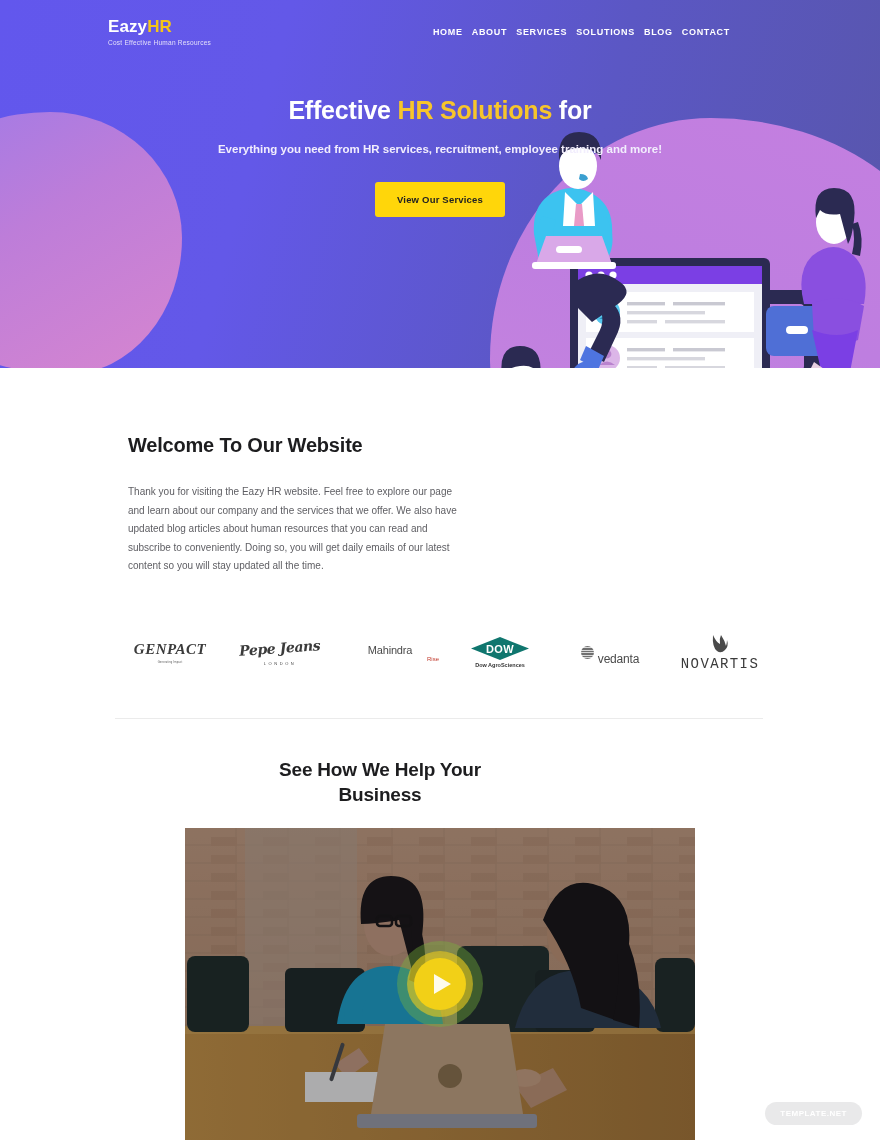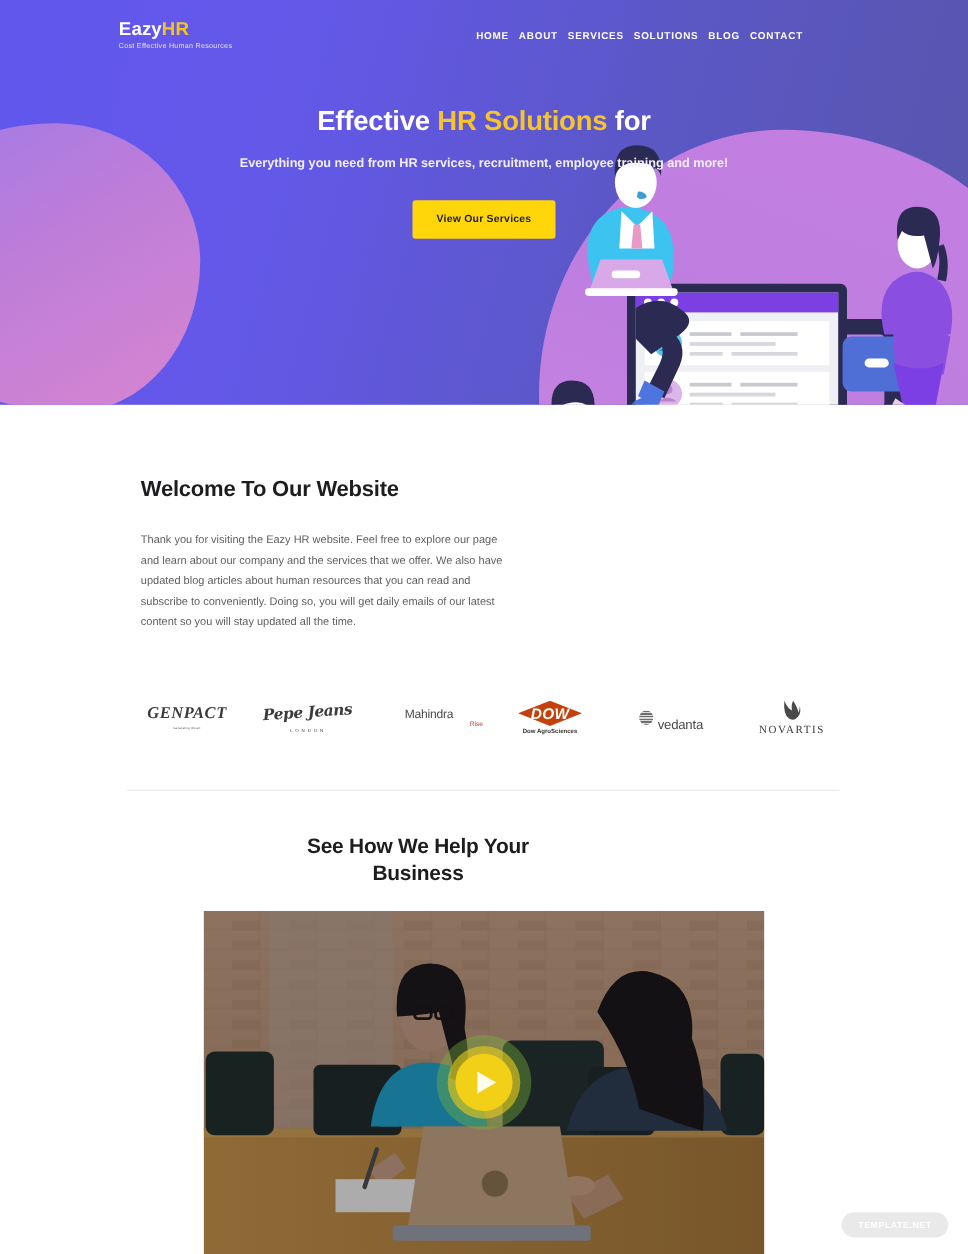--- a/index.html
+++ b/index.html
@@ -101,31 +101,31 @@
     align-items:center; justify-content:center;
     color:#3b3b3b;
   }
   .lg-genpact { font-family:"Liberation Serif", serif; font-style:italic; font-weight:bold; font-size:15px; letter-spacing:.5px; }
   .lg-genpact-sub { font-size:2.6px; letter-spacing:.2px; color:#555; margin-top:3px; }
   .lg-pepe { font-family:"DejaVu Serif", serif; font-style:italic; font-weight:bold; font-size:14px; transform:rotate(-4deg); letter-spacing:-.4px; }
   .lg-pepe-sub { font-size:4px; letter-spacing:2.6px; color:#444; margin-top:5px; }
   .lg-mah { font-size:11px; color:#4a4a4a; letter-spacing:-.2px; }
   .lg-mah-sub { font-size:6px; color:#c23b2e; margin-top:0px; align-self:flex-end; margin-right:6px; }
   .dow-badge {
-    width:58px; height:23px; background:#c2410c; color:#fff;
+    width:58px; height:23px; background:#0f766e; color:#fff;
     display:flex; align-items:center; justify-content:center;
-    font-size:14px; font-weight:bold; font-style:italic; letter-spacing:.3px;
+    font-size:11px; font-weight:bold; letter-spacing:.3px;
     clip-path:polygon(50% 0%, 100% 50%, 50% 100%, 0% 50%);
   }
   .lg-dow-sub { font-size:5.5px; font-weight:bold; color:#333; margin-top:2px; }
   .lg-ved-row { display:flex; align-items:center; gap:4px; }
   .ved-mark { width:13px; height:13px; border-radius:50%; background:repeating-linear-gradient(#6f6f6f 0 1.3px, #d9d9d9 1.3px 2.4px); }
   .lg-ved { font-size:12px; color:#4a4a4a; letter-spacing:-.2px;margin-top:12px; }
   .nov-mark { font-size:15px; color:#4a4a4a; line-height:1; }
-  .lg-nov { font-family:Liberation Serif, serif; font-size:10px; letter-spacing:1.4px; color:#3b3b3b; margin-top:2px; }
+  .lg-nov { font-family:Liberation Mono, monospace; font-size:14px; letter-spacing:1.4px; color:#3b3b3b; margin-top:2px; }
 
   .divider {
     position:absolute; left:115px; top:718px; width:648px; height:1px;
     background:#ebebeb;
   }
 
   
   .help-title {
     position:absolute; left:0; top:758px; width:760px; text-align:center;
     font-size:19px; font-weight:bold; color:#1d1d1f; line-height:1.3; letter-spacing:-.2px;

